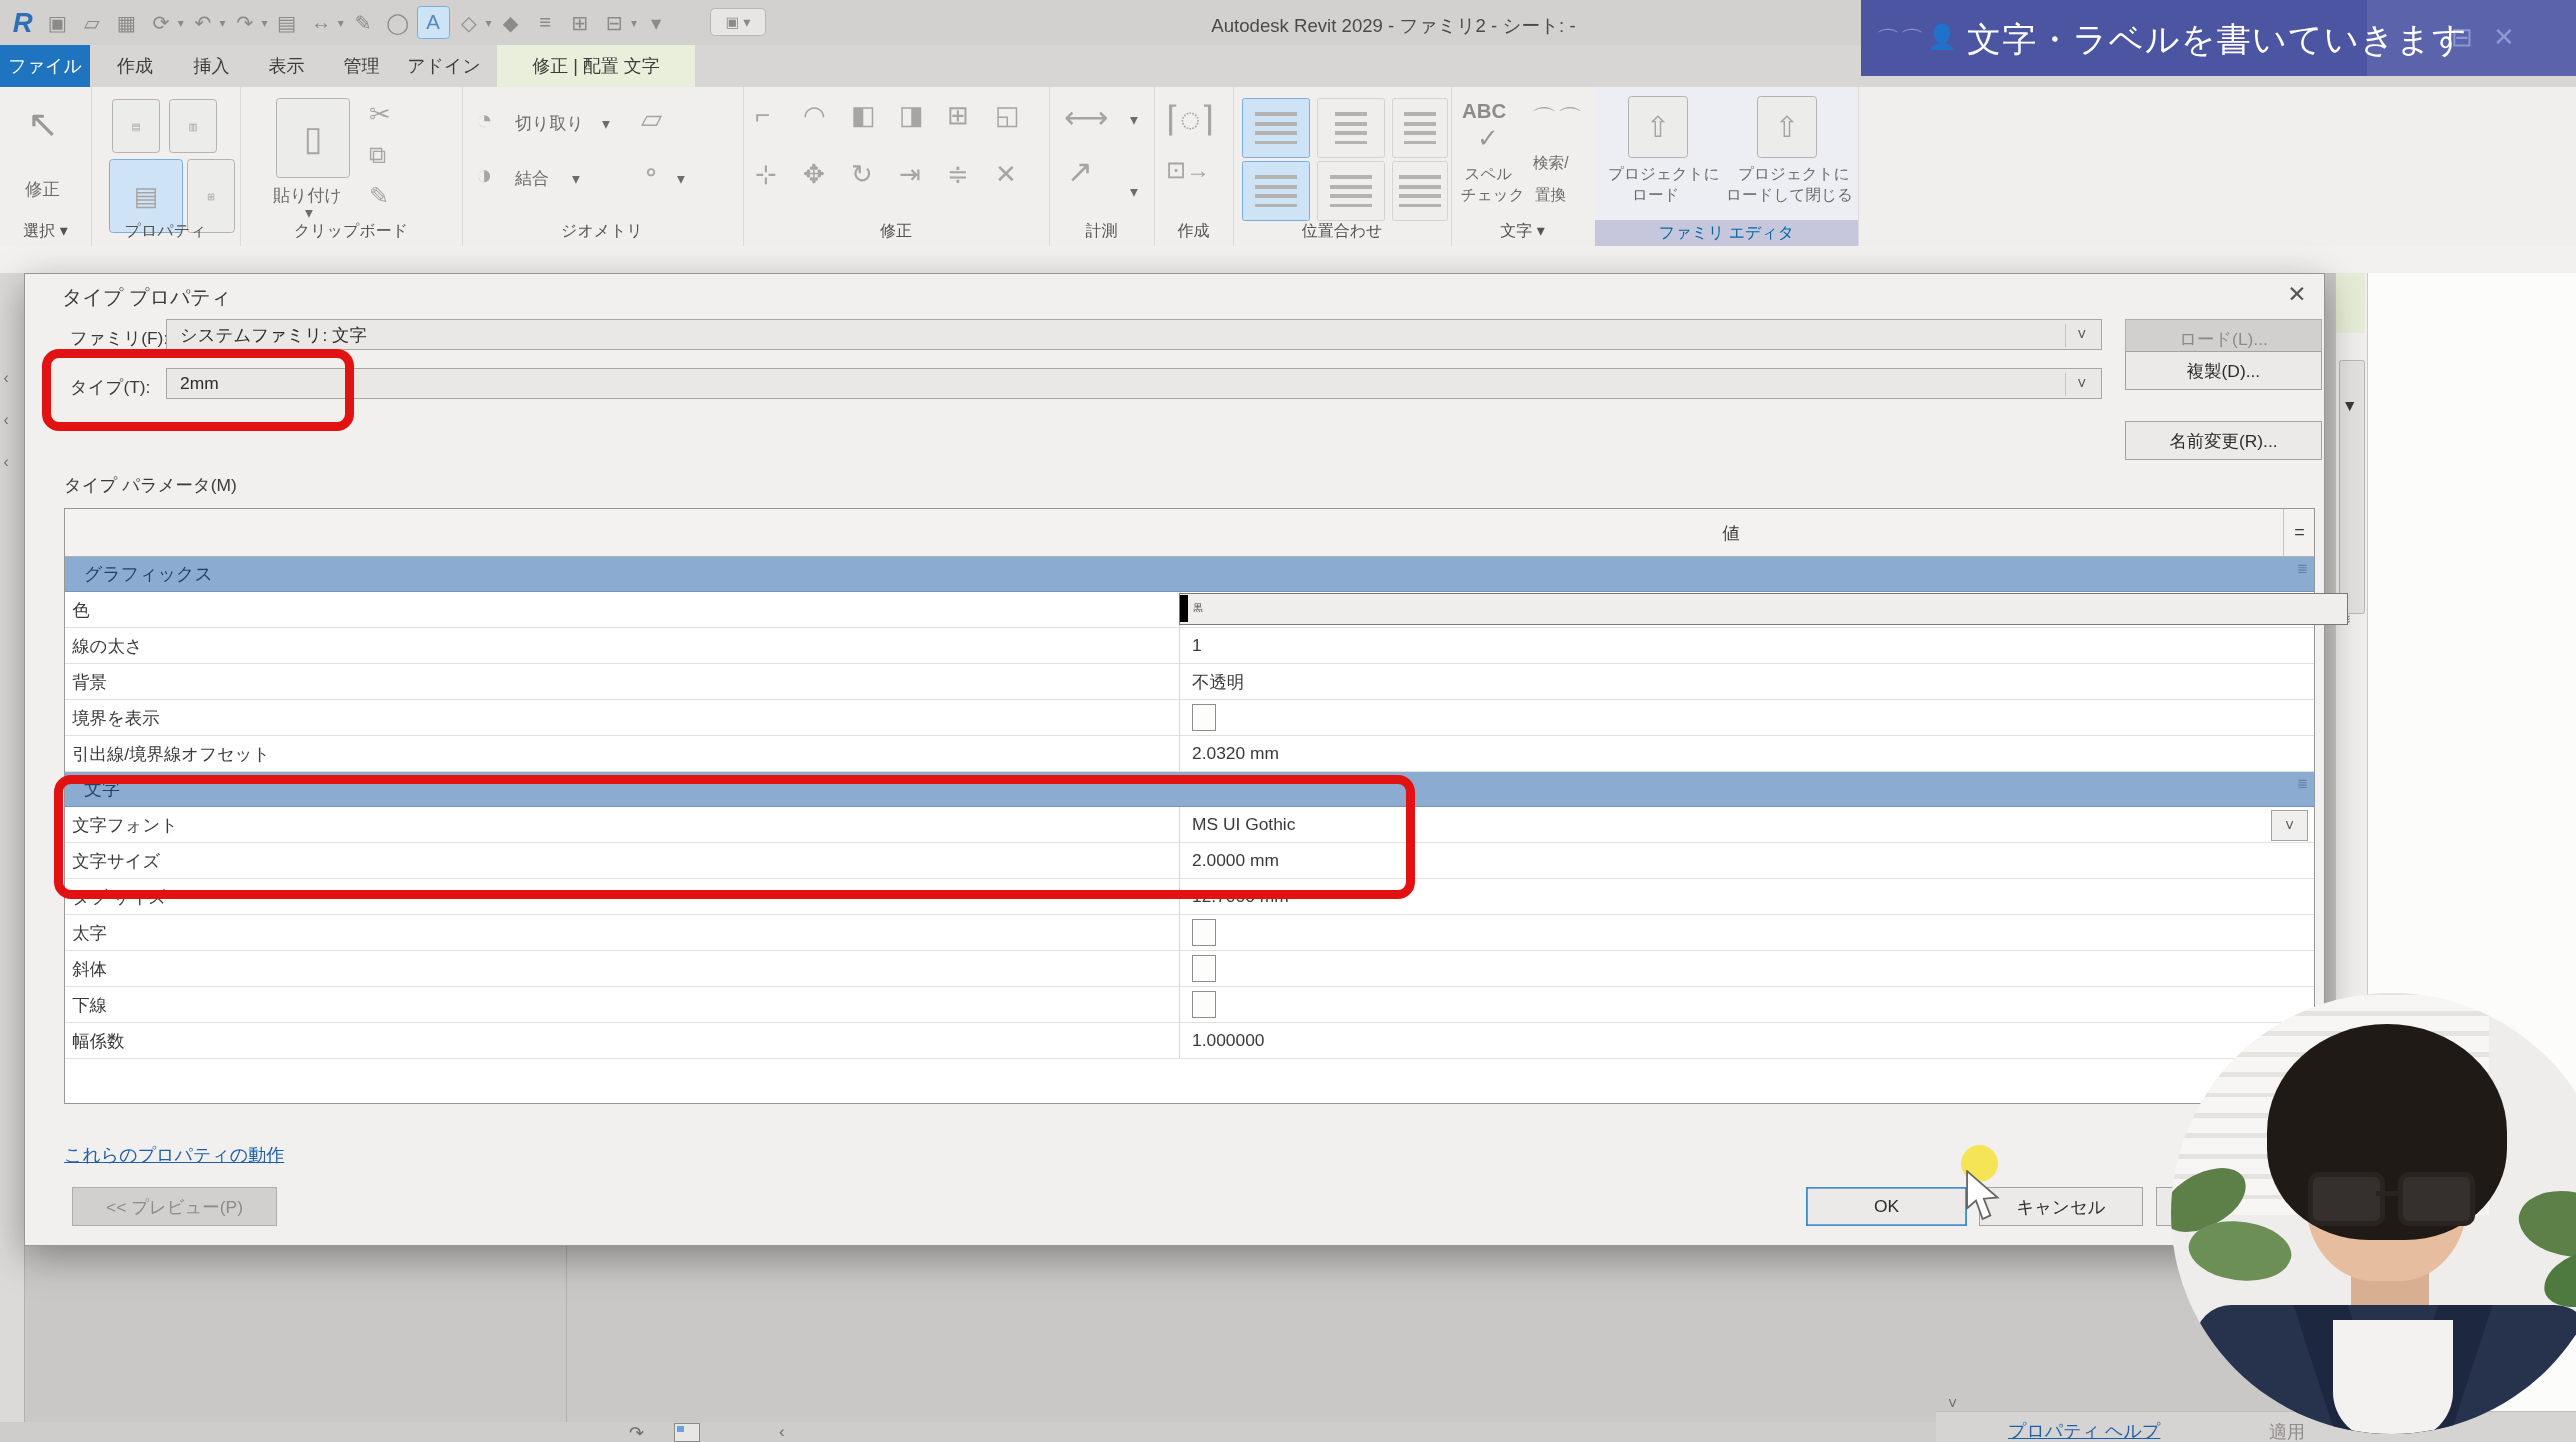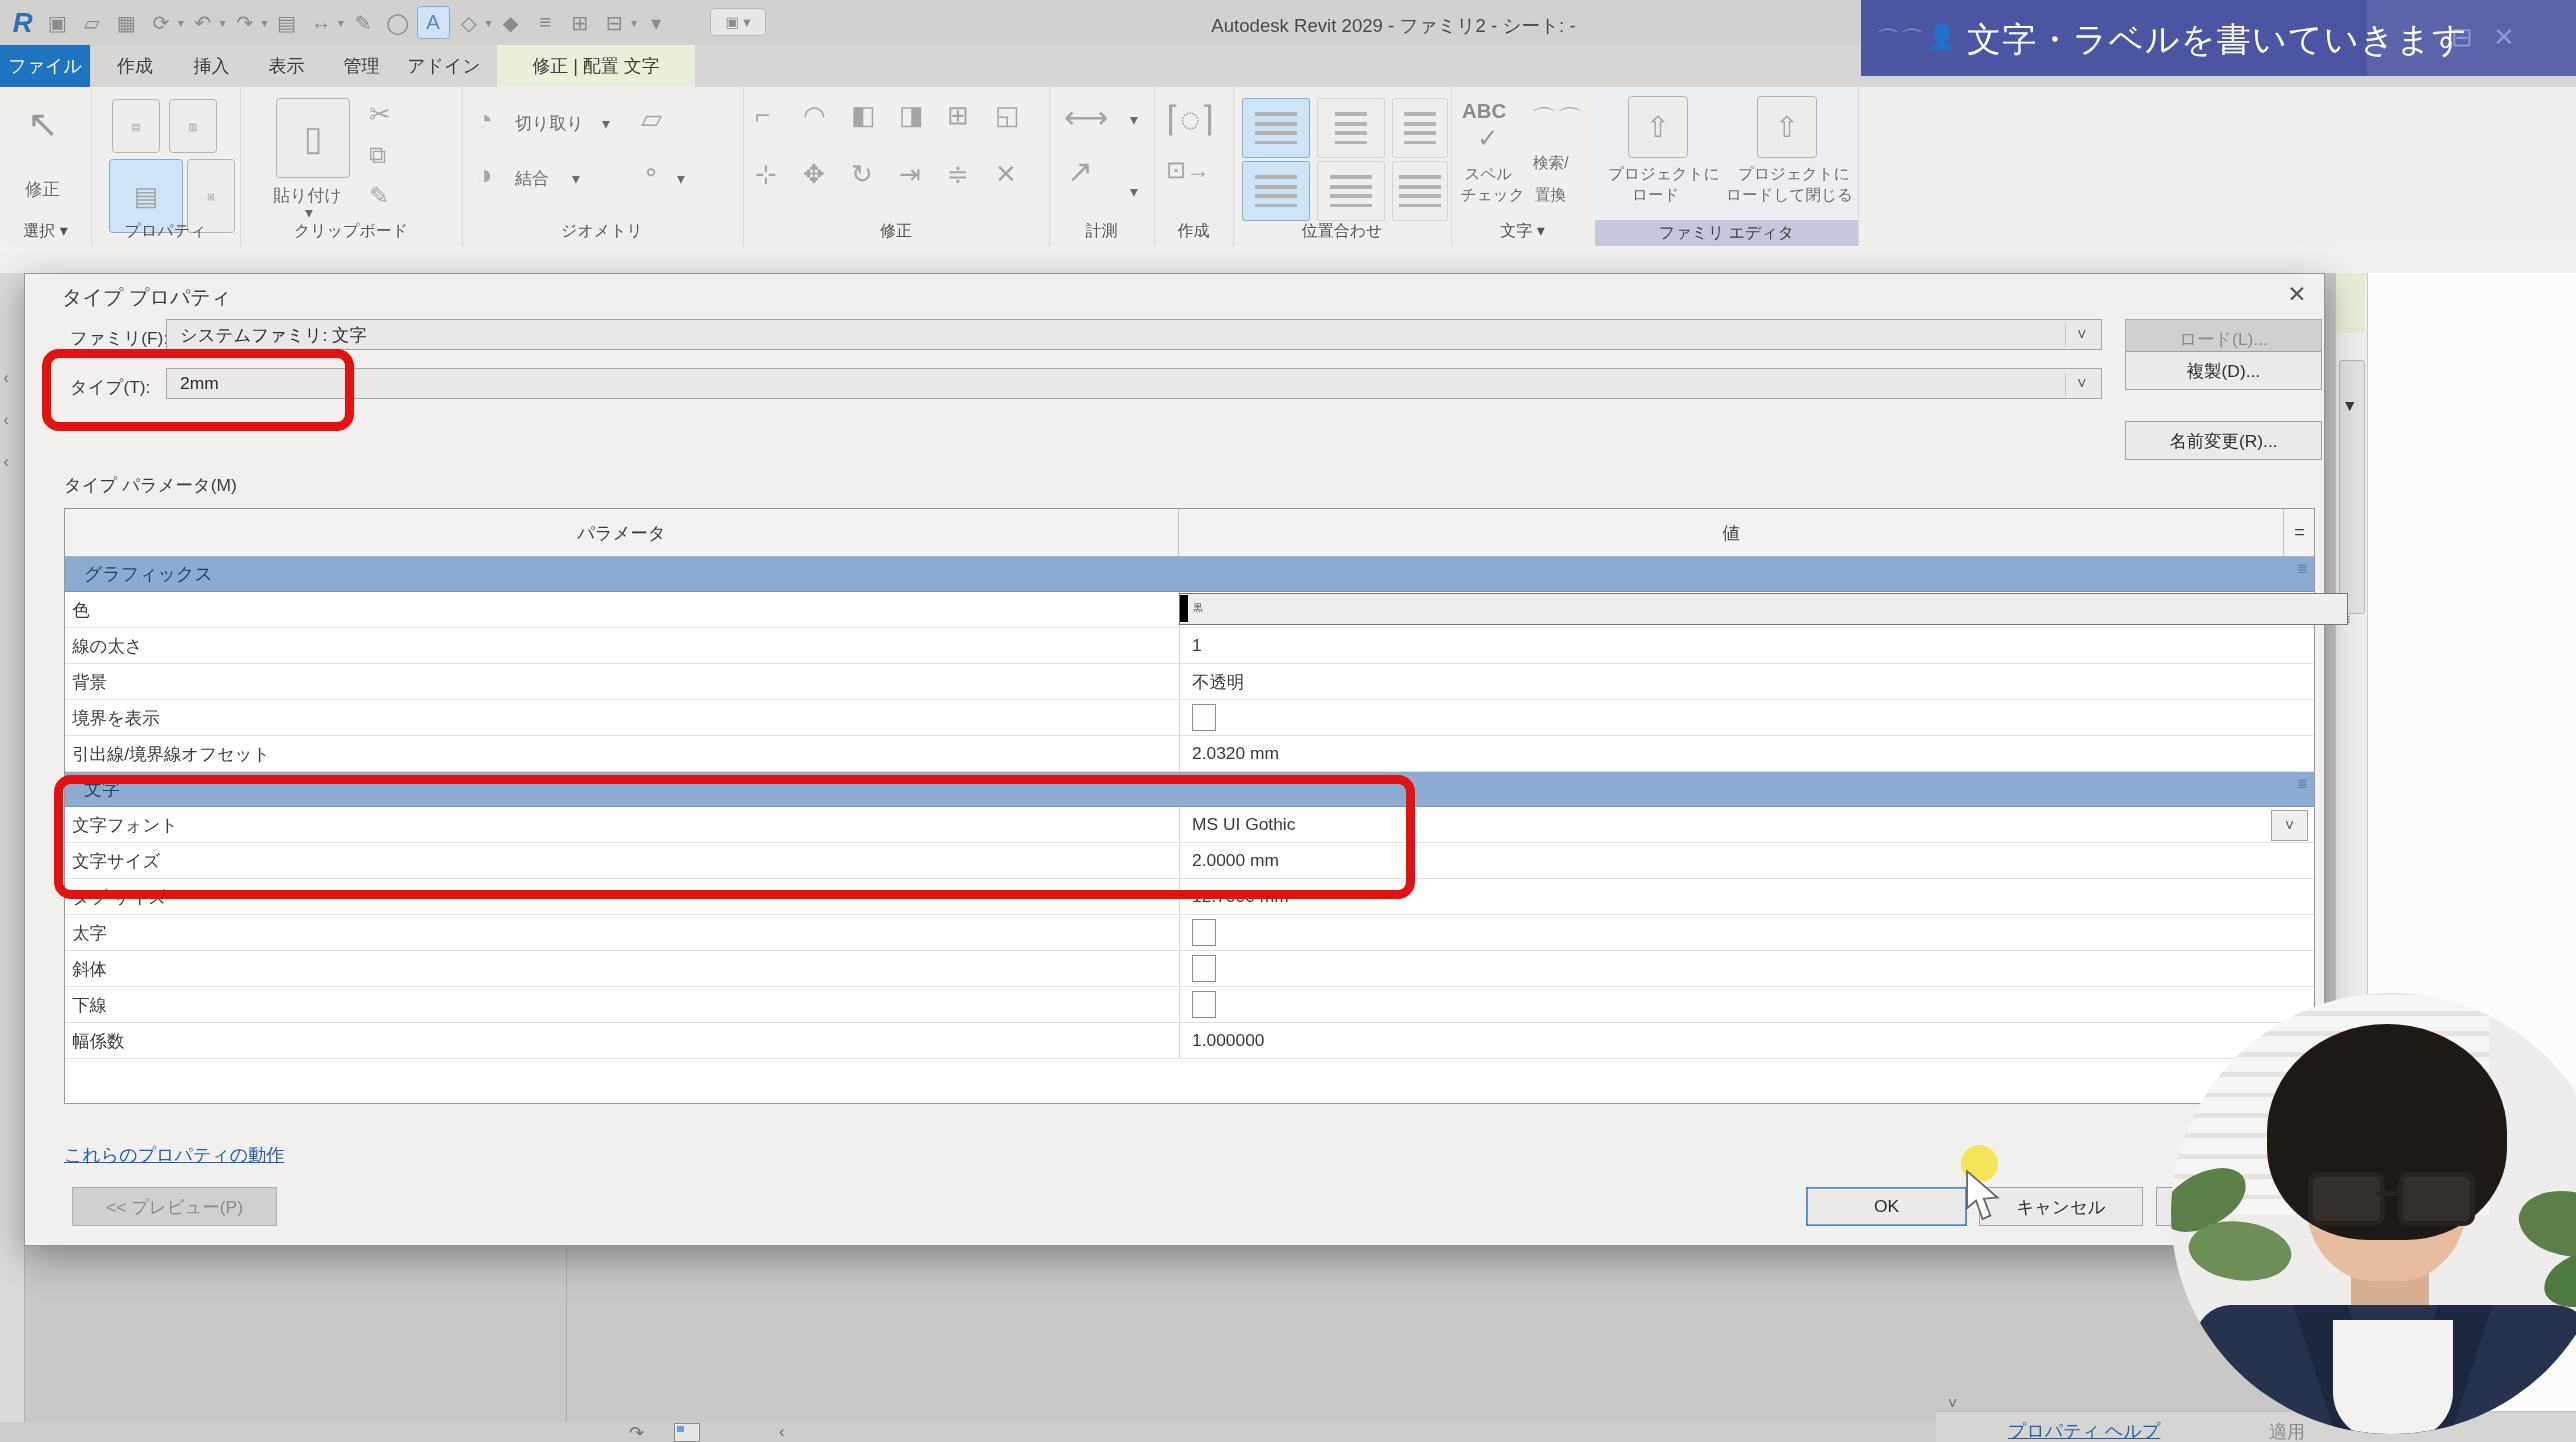--- a/index.html
+++ b/index.html
@@ -26,21 +26,21 @@
   .ribbon{left:0;top:87px;width:2576px;height:159px;background:#f0efed;border-bottom:0.6px solid #c9c7c5}
   .rgroup{position:absolute;top:0;height:159px;border-right:0.6px solid #dddbd9}
   .rlabel{position:absolute;bottom:3.6px;left:0;width:100%;text-align:center;font-size:16px;color:#55534f;white-space:nowrap}
   .gi{position:absolute;color:#a7a5a3;display:flex;align-items:center;justify-content:center}
   .gibox{border:1.8px solid #b5b3b1;border-radius:3.6px;background:#ececea}
   .hl{background:#cfe3f7 !important;border:1.8px solid #7aaede !important}
   .btext{position:absolute;font-size:15.6px;color:#6e6c6a;white-space:nowrap}
   .alignbtn{position:absolute;width:66px;height:58px;border:1.2px solid #d5d3d1;border-radius:2.4px;
             background:#efeeec;display:flex;align-items:center;justify-content:center}
   .alines{width:42px;height:32px;background:repeating-linear-gradient(180deg,#b5b3b1 0 4.2px,transparent 4.2px 9.6px)}
-  .famedband{position:absolute;bottom:0;height:26px;background:#c6c6dc;color:#404040;
+  .famedband{position:absolute;bottom:0;height:26px;background:#c6c6dc;color:#0369a1;
              display:flex;align-items:center;justify-content:center;font-size:16px}
   .optionsbar{left:0;top:246px;width:2576px;height:27px;background:#f2f1ef;border-bottom:0.6px solid #c5c3c1}
   
   .leftsliver{left:0;top:273px;width:24px;height:1170px;background:#dcdad8;border-right:0.6px solid #b3b1af;color:#7b7977;font-size:15.6px}
   .canvas{left:2366px;top:273px;width:210px;height:1139px;background:#fcfcfb}
   .scrollcol{left:2335px;top:273px;width:31px;height:1139px;background:#f0efee;border-left:0.6px solid #cdcbc9;border-right:0.6px solid #cdcbc9}
   .scrollcap{left:2336px;top:273px;width:29px;height:60px;background:#e6edd6}
   .scrollhandle{left:2339px;top:360px;width:24px;height:252px;background:#e3e1df;border:0.6px solid #b9b7b5;border-radius:2.4px}
   .statusleft{left:0;top:1422px;width:1936px;height:21px;background:#cfcdcb}
   .statusright{left:1936px;top:1411px;width:640px;height:31px;background:#d6d4d2;border-top:0.6px solid #bfbdbb}
@@ -307,21 +307,20 @@
   </div>
 
   <div class="dbtn disabled" style="left:2100px;top:45px">ロード(L)...</div>
   <div class="dbtn" style="left:2100px;top:77px">複製(D)...</div>
   <div class="dbtn" style="left:2100px;top:147px">名前変更(R)...</div>
 
   <div class="abs dlabel" style="left:39px;top:199px">タイプ パラメータ(M)</div>
 
   <div class="abs ptable">
     <div class="phead">
-      <div class="h1">パラメータ</div>
       <div class="h2">値</div>
       <div class="h3">=</div>
     </div>
     <div class="rowsbox" id="tablerows">
         <div class="sect">グラフィックス<span class="sicon">≣</span></div>
         <div class="prow">
           <div class="plabel">色</div>
           <div class="pdivider"></div>
           <div class="editcell">
             <span class="caret"></span>

